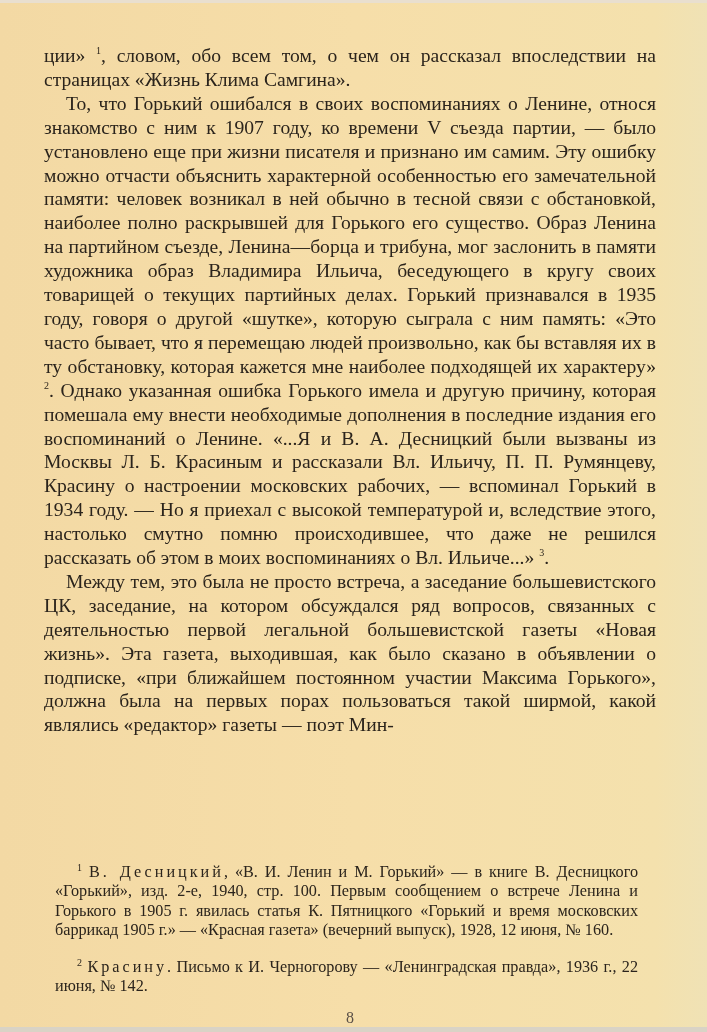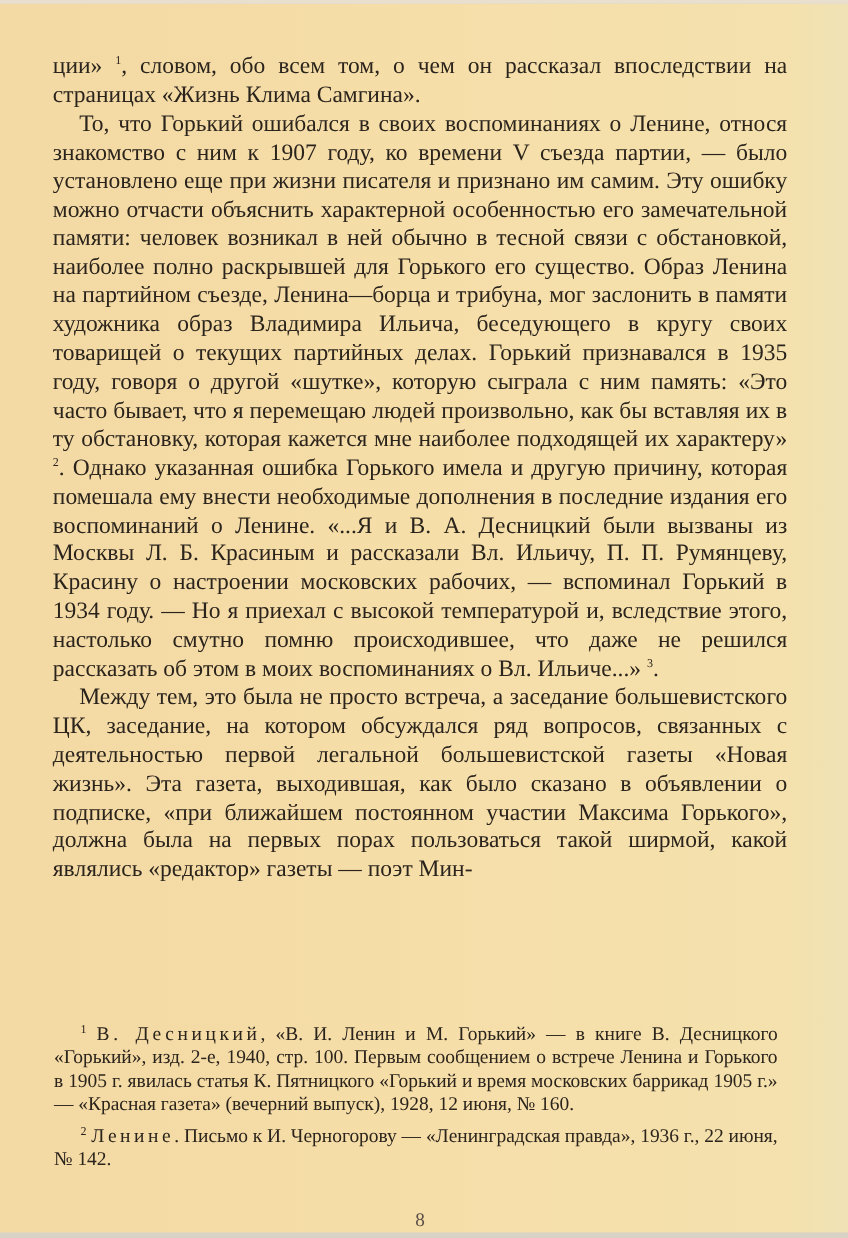--- a/index.html
+++ b/index.html
@@ -24,38 +24,38 @@
     font-size: 19.6px; line-height: 23.9px; color: #2b241c;
     text-align: justify;
   }
   .body-text p { margin: 0; text-indent: 22px; }
   .body-text p.cont { text-indent: 0; }
   .footnotes {
     position: absolute; left: 37px; top: 842px; width: 619px;
     font-size: 16.2px; line-height: 19.3px; color: #2b241c;
     text-align: justify;
   }
-  .footnotes p { margin: 8px; text-indent: 22px; }
+  .footnotes p { margin: 18px; text-indent: 22px; }
   sup { font-size: 10px; line-height: 0; vertical-align: super; }
   .spaced { letter-spacing: 3px; }
   .page-number {
     position: absolute; left: 0; width: 700px; top: 1006px;
     text-align: center; font-size: 16px; color: #5a5047;
   }
 </style>
 </head>
 <body>
 
 <div class="page">
 
   <div class="body-text">
     <p class="cont"><span>ции» </span><sup>1</sup><span>, словом, обо всем том, о чем он рассказал впоследствии на страницах «Жизнь Клима Самгина».</span></p>
     <p><span>То, что Горький ошибался в своих воспоминаниях о Ленине, относя знакомство с ним к 1907 году, ко времени V съезда партии, — было установлено еще при жизни писателя и признано им самим. Эту ошибку можно отчасти объяснить характерной особенностью его замечательной памяти: человек возникал в ней обычно в тесной связи с обстановкой, наиболее полно раскрывшей для Горького его существо. Образ Ленина на партийном съезде, Ленина—борца и трибуна, мог заслонить в памяти художника образ Владимира Ильича, беседующего в кругу своих товарищей о текущих партийных делах. Горький признавался в 1935 году, говоря о другой «шутке», которую сыграла с ним память: «Это часто бывает, что я перемещаю людей произвольно, как бы вставляя их в ту обстановку, которая кажется мне наиболее подходящей их характеру» </span><sup>2</sup><span>. Однако указанная ошибка Горького имела и другую причину, которая помешала ему внести необходимые дополнения в последние издания его воспоминаний о Ленине. «...Я и В. А. Десницкий были вызваны из Москвы Л. Б. Красиным и рассказали Вл. Ильичу, П. П. Румянцеву, Красину о настроении московских рабочих, — вспоминал Горький в 1934 году. — Но я приехал с высокой температурой и, вследствие этого, настолько смутно помню происходившее, что даже не решился рассказать об этом в моих воспоминаниях о Вл. Ильиче...» </span><sup>3</sup><span>.</span></p>
     <p><span>Между тем, это была не просто встреча, а заседание большевистского ЦК, заседание, на котором обсуждался ряд вопросов, связанных с деятельностью первой легальной большевистской газеты «Новая жизнь». Эта газета, выходившая, как было сказано в объявлении о подписке, «при ближайшем постоянном участии Максима Горького», должна была на первых порах пользоваться такой ширмой, какой являлись «редактор» газеты — поэт Мин-</span></p>
   </div>
 
   <div class="footnotes">
     <p><sup>1</sup> <span class="spaced">В. Десницкий</span><span>, «В. И. Ленин и М. Горький» — в книге В. Десницкого «Горький», изд. 2-е, 1940, стр. 100. Первым сообщением о встрече Ленина и Горького в 1905 г. явилась статья К. Пятницкого «Горький и время московских баррикад 1905 г.» — «Красная газета» (вечерний выпуск), 1928, 12 июня, № 160.</span></p>
-    <p><sup>2</sup> <span class="spaced">Ленине</span><span>. Письмо к И. Черногорову — «Ленинградская правда», 1936 г., 22 июня, № 142.</span></p>
+    <p><sup>2</sup> <span class="spaced">Красину</span><span>. Письмо к И. Черногорову — «Ленинградская правда», 1936 г., 22 июня, № 142.</span></p>
   </div>
 
   <div class="page-number">8</div>
 </div>
 
 </body></html>

